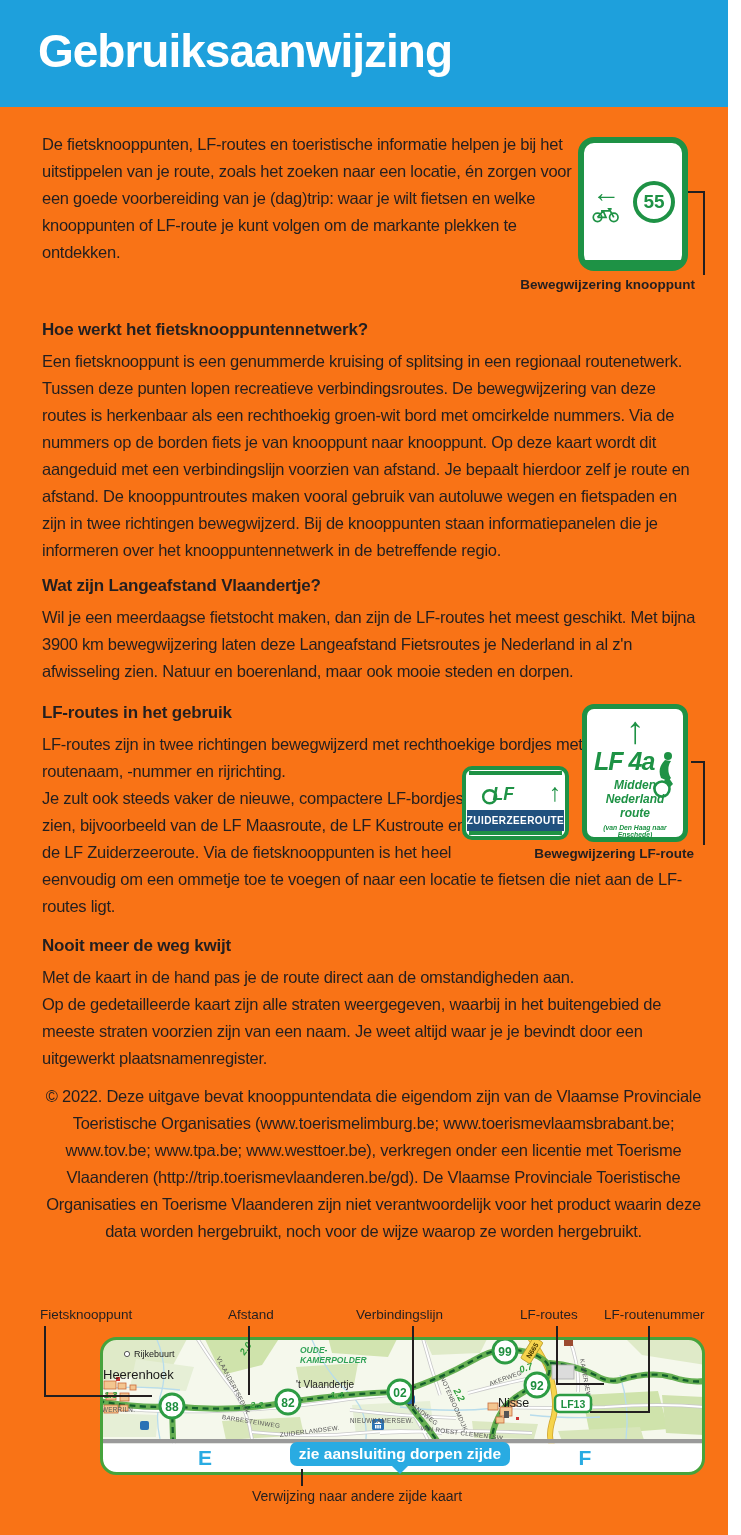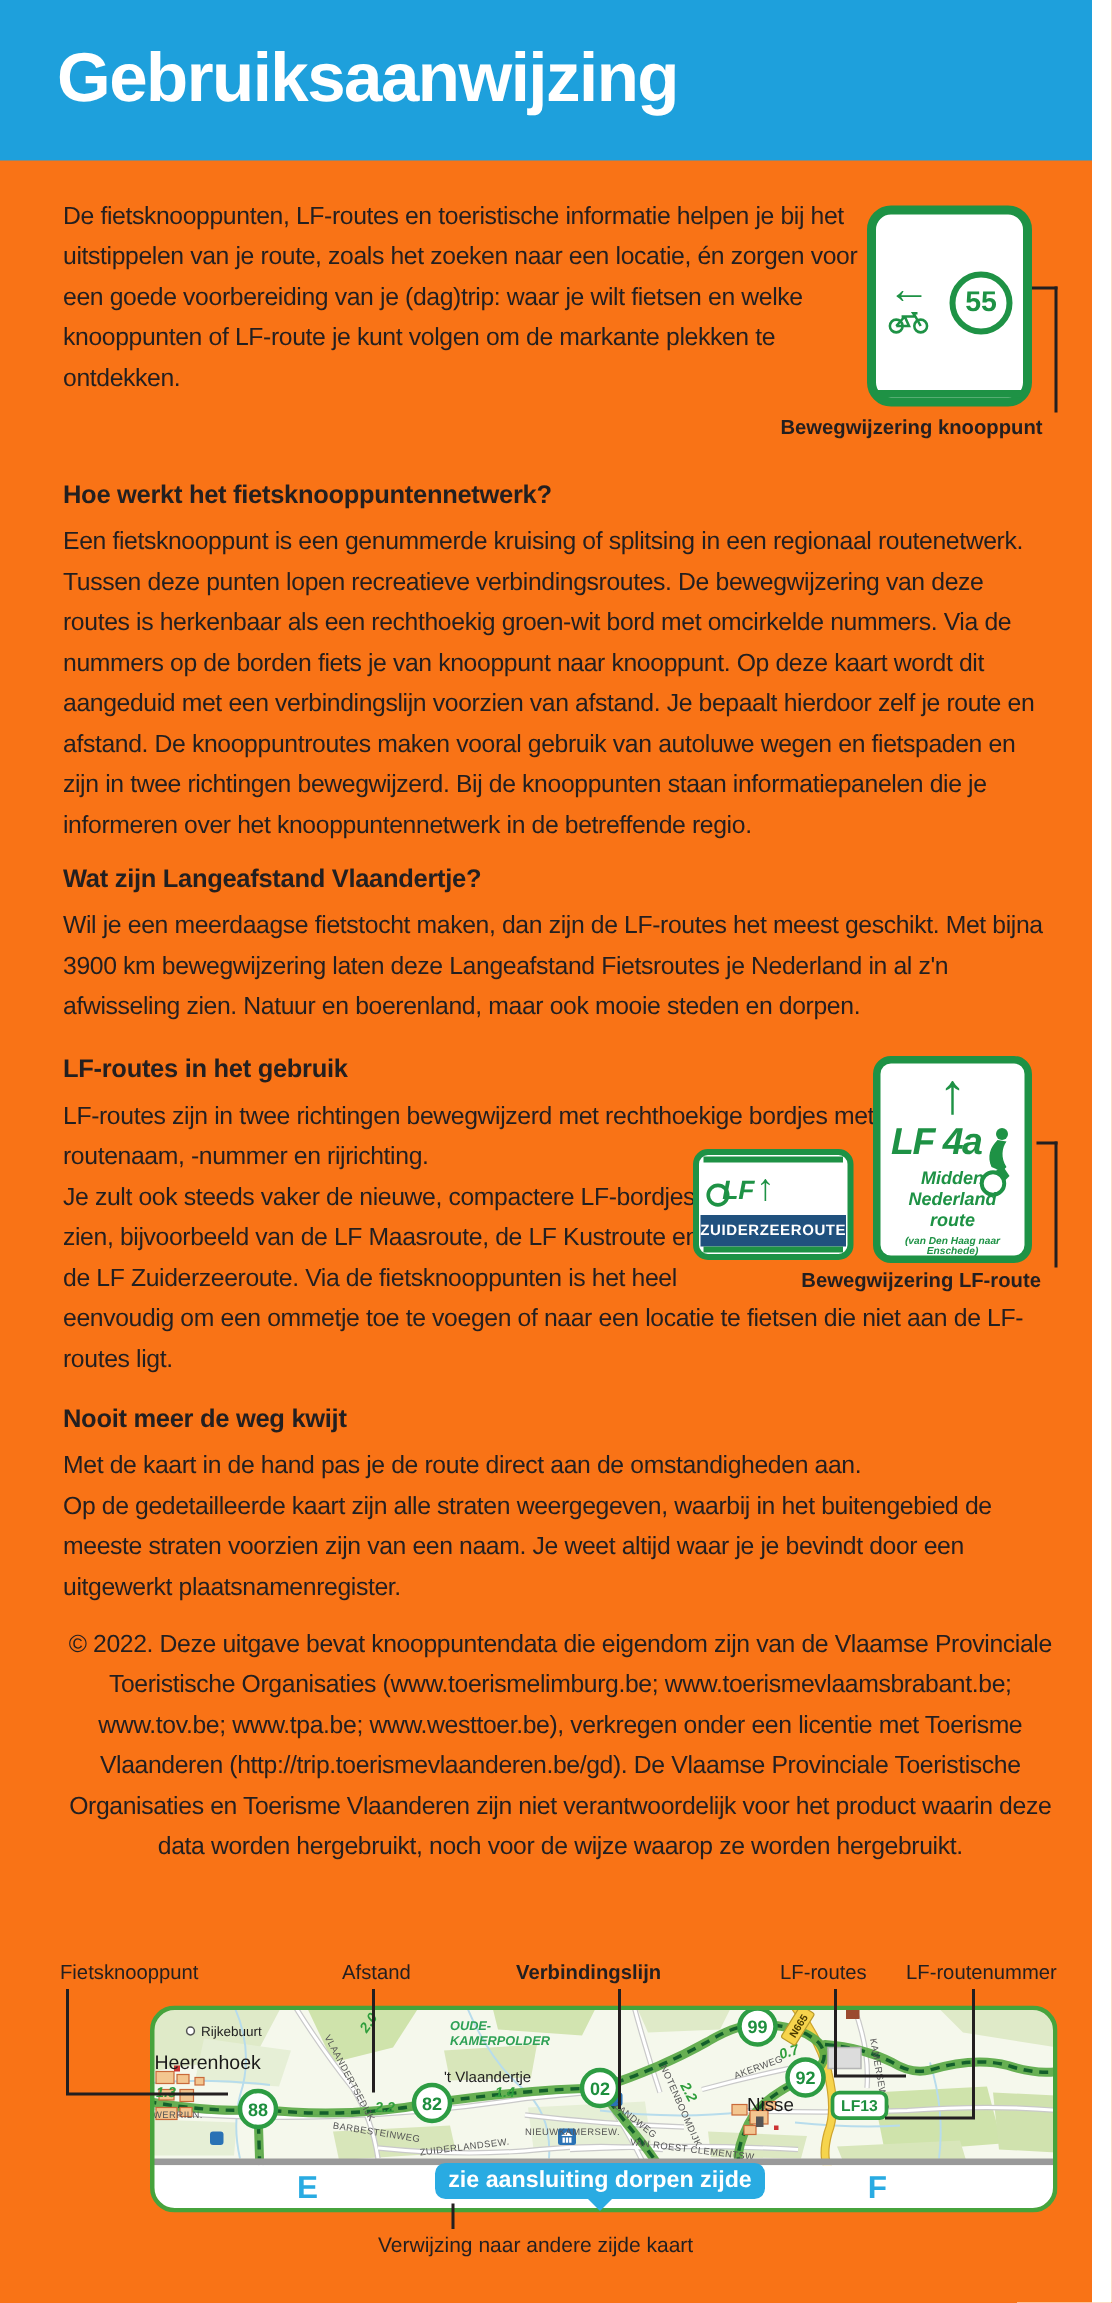--- a/index.html
+++ b/index.html
@@ -31,21 +31,21 @@
   .lf4a-code{display:block;text-align:left;padding-left:7px;font-size:25px;font-weight:bold;
              font-style:italic;color:#1e9245;letter-spacing:-1px;line-height:1;}
   .lf4a-cyclist{position:absolute;right:2px;top:42px;}
   .lf4a-name{margin-top:5px;font-size:12px;font-weight:bold;font-style:italic;color:#1e9245;line-height:1.15;}
   .lf4a-sub{margin-top:4px;font-size:6.8px;font-weight:bold;font-style:italic;color:#1e9245;}
   .sign-zz{position:absolute;left:462px;top:766px;width:107px;height:74px;background:#fff;
            border:4px solid #1e9245;border-radius:10px;box-sizing:border-box;
            display:flex;flex-direction:column;}
   .zz-strip{height:4px;background:#1e9245;margin:1px 3px 0 3px;}
   .zz-strip.bot{margin:0 3px 1px 3px;}
-  .zz-mid{flex:1;display:flex;align-items:center;justify-content:flex-start;padding:0 4px;}
+  .zz-mid{flex:1;display:flex;align-items:center;justify-content:flex-end;padding:0 4px;gap:34px;}
   .zz-arrow{font-size:25px;font-weight:bold;color:#1e9245;line-height:1;}
   .zz-band{height:21px;background:#20517e;margin:0 1px;display:flex;align-items:center;
            justify-content:center;color:#fff;font-weight:bold;font-size:10px;letter-spacing:0.4px;}
   
   .map-label{position:absolute;font-size:13.5px;white-space:nowrap;}
   .banner{position:absolute;left:290px;top:1442px;width:220px;height:24px;background:#29abe2;
           border-radius:7px;color:#fff;font-size:15.5px;font-weight:bold;text-align:center;
           line-height:24px;z-index:5;}
   .banner:after{content:"";position:absolute;left:50%;margin-left:-8px;bottom:-8px;width:0;height:0;
           border-left:8px solid transparent;border-right:8px solid transparent;border-top:8px solid #29abe2;}
@@ -140,21 +140,21 @@
     <p>Met de kaart in de hand pas je de route direct aan de omstandigheden aan.</p>
     <p>Op de gedetailleerde kaart zijn alle straten weergegeven, waarbij in het buitengebied de meeste straten voorzien zijn van een naam. Je weet altijd waar je je bevindt door een uitgewerkt plaatsnamenregister.</p>
   </div>
 
   <div class="sec" style="top:1083px;width:663px;text-align:center;">
     <p>© 2022. Deze uitgave bevat knooppuntendata die eigendom zijn van de Vlaamse Provinciale Toeristische Organisaties (www.toerismelimburg.be; www.toerismevlaamsbrabant.be; www.tov.be; www.tpa.be; www.westtoer.be), verkregen onder een licentie met Toerisme Vlaanderen (http://trip.toerismevlaanderen.be/gd). De Vlaamse Provinciale Toeristische Organisaties en Toerisme Vlaanderen zijn niet verantwoordelijk voor het product waarin deze data worden hergebruikt, noch voor de wijze waarop ze worden hergebruikt.</p>
   </div>
 
   <div class="map-label" style="left:40px;top:1307px;">Fietsknooppunt</div>
   <div class="map-label" style="left:228px;top:1307px;">Afstand</div>
-  <div class="map-label" style="left:344px;top:1307px;font-weight:bold;">Verbindingslijn</div>
+  <div class="map-label" style="left:356px;top:1307px;">Verbindingslijn</div>
   <div class="map-label" style="left:520px;top:1307px;">LF-routes</div>
   <div class="map-label" style="left:604px;top:1307px;">LF-routenummer</div>
 
   <div class="lead" style="left:44px;top:1326px;width:1.5px;height:70px;z-index:4;"></div>
   <div class="lead" style="left:44px;top:1395px;width:108px;height:1.5px;z-index:4;"></div>
   <div class="lead" style="left:248px;top:1326px;width:1.5px;height:69px;z-index:4;"></div>
   <div class="lead" style="left:412px;top:1326px;width:1.5px;height:80px;z-index:4;"></div>
   <div class="lead" style="left:556px;top:1326px;width:1.5px;height:58px;z-index:4;"></div>
   <div class="lead" style="left:556px;top:1383px;width:48px;height:1.5px;z-index:4;"></div>
   <div class="lead" style="left:648px;top:1326px;width:1.5px;height:86px;z-index:4;"></div>

